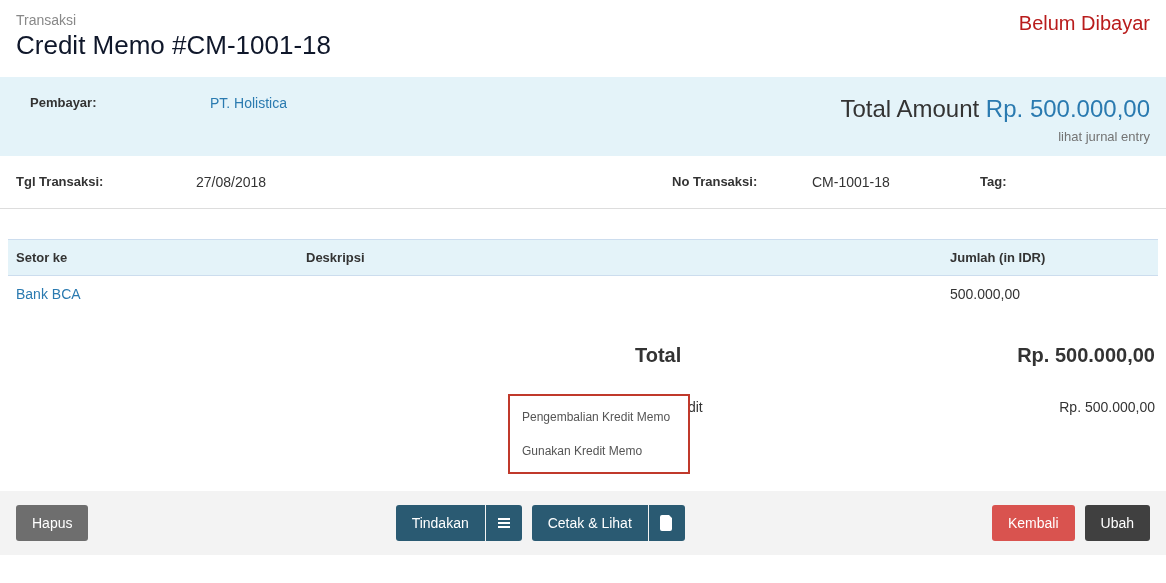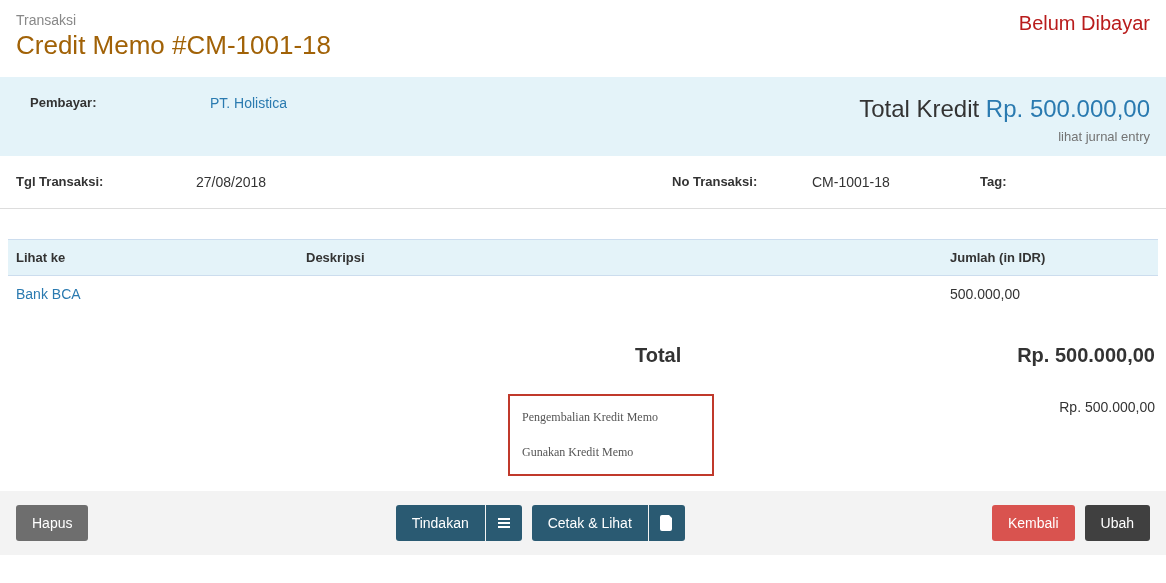--- a/index.html
+++ b/index.html
@@ -16,21 +16,21 @@
     justify-content: space-between;
     align-items: flex-start;
   }
   .header-left .small {
     font-size: 14px;
     color: #888;
     margin-bottom: 2px;
   }
   .header-left .title {
     font-size: 26px;
-    color: #a16207;
+    color: #0f172a;
     font-weight: 500;
   }
   .header-right {
     font-size: 20px;
     color: #b91c1c;
     font-weight: 400;
   }
   .summary {
     background: #e4f3f9;
     padding: 18px 16px 12px 30px;
@@ -128,25 +128,24 @@
     color: #333;
     margin-bottom: 20px;
   }
   .totals-row.reg {
     font-size: 14px;
   }
   .popup {
     position: absolute;
     left: 508px;
     top: 56px;
-    width: 206px;
+    width: 182px;
     border: 2px solid #c0392b;
     background: #fff;
     padding: 4px 0;
-    font-family: Liberation Serif, serif;
   }
   .popup .item {
     padding: 10px 12px;
     font-size: 12px;
     color: #555;
     cursor: pointer;
   }
   .footer {
     margin-top: 70px;
     background: #f3f3f3;
@@ -211,21 +210,21 @@
 </div>
 
 <div class="summary">
   <div class="summary-top">
     <div style="display:flex;">
       <div class="summary-label">Pembayar:</div>
       <div class="summary-link">PT. Holistica</div>
     </div>
     <div style="text-align:right;">
       <div class="total-amount">
-        <span>Total Kredit</span>
+        <span>Total Amount</span>
         <span class="amt">Rp. 500.000,00</span>
       </div>
       <span class="journal-link">lihat jurnal entry</span>
     </div>
   </div>
 </div>
 
 <div class="meta">
   <div class="meta-group">
     <div class="meta-label">Tgl Transaksi:</div>
@@ -236,21 +235,21 @@
     <div class="meta-label">No Transaksi:</div>
     <div class="meta-value">CM-1001-18</div>
   </div>
   <div class="meta-group">
     <div class="meta-label" style="width:60px;">Tag:</div>
   </div>
 </div>
 
 <div class="table">
   <div class="thead">
-    <div class="col-setor">Lihat ke</div>
+    <div class="col-setor">Setor ke</div>
     <div class="col-desk">Deskripsi</div>
     <div class="col-jml">Jumlah (in IDR)</div>
   </div>
   <div class="trow">
     <div class="col-setor">Bank BCA</div>
     <div class="col-desk"></div>
     <div class="col-jml">500.000,00</div>
   </div>
 </div>
 

